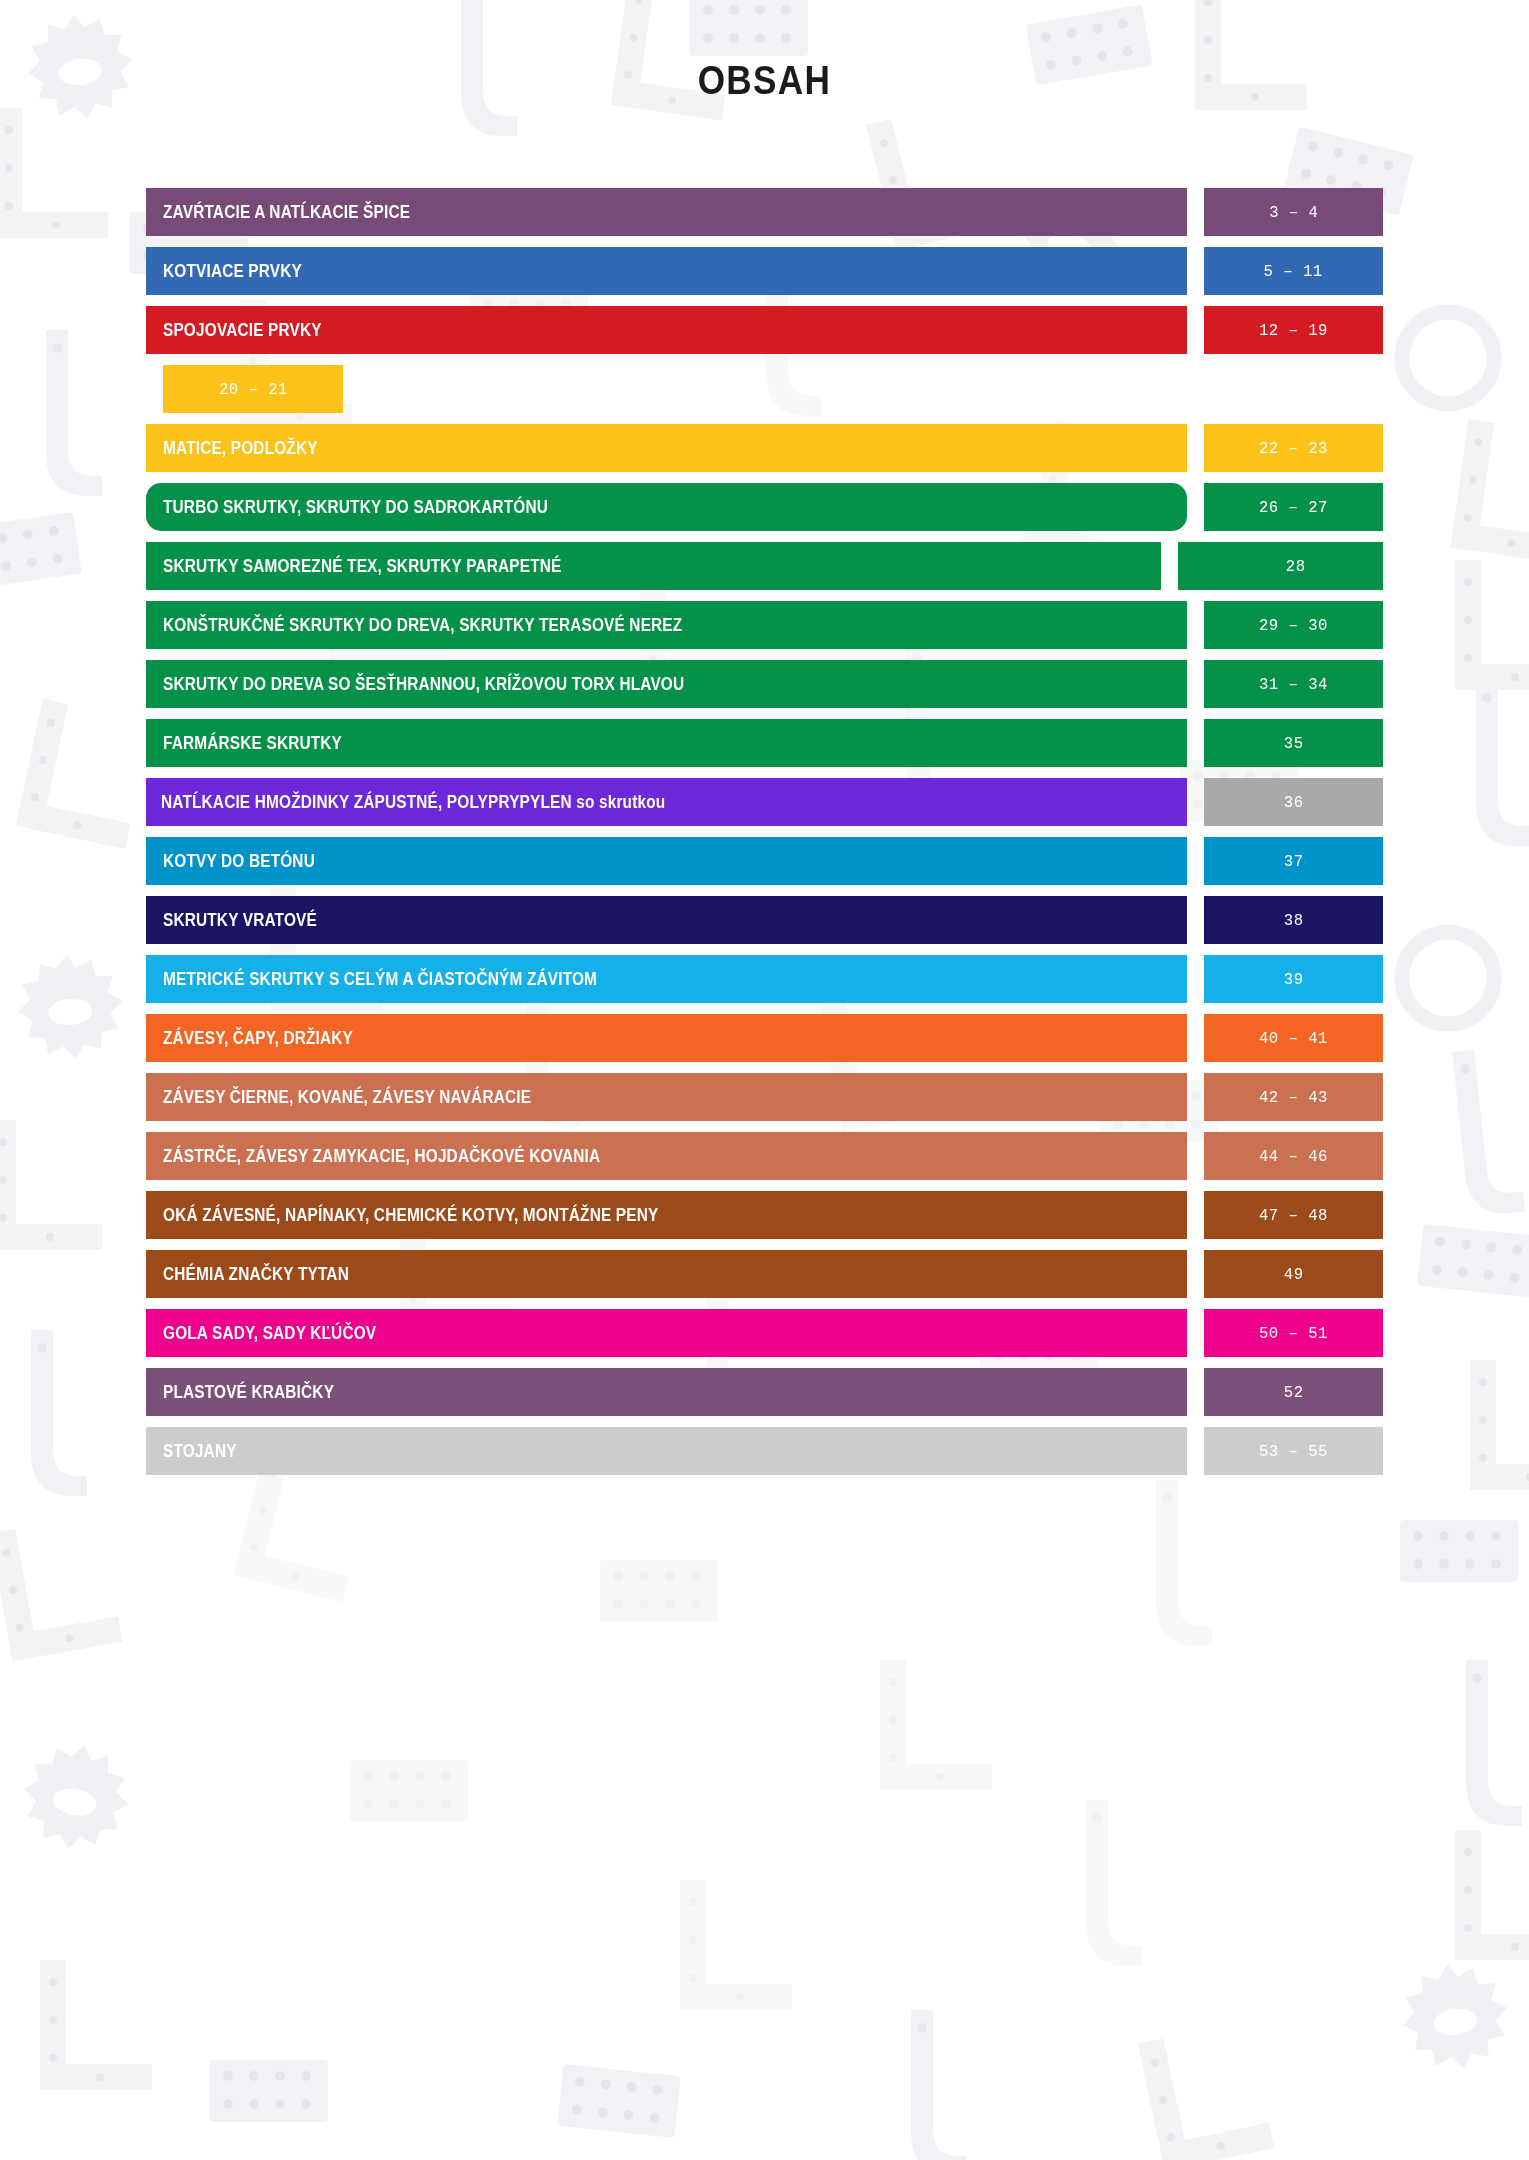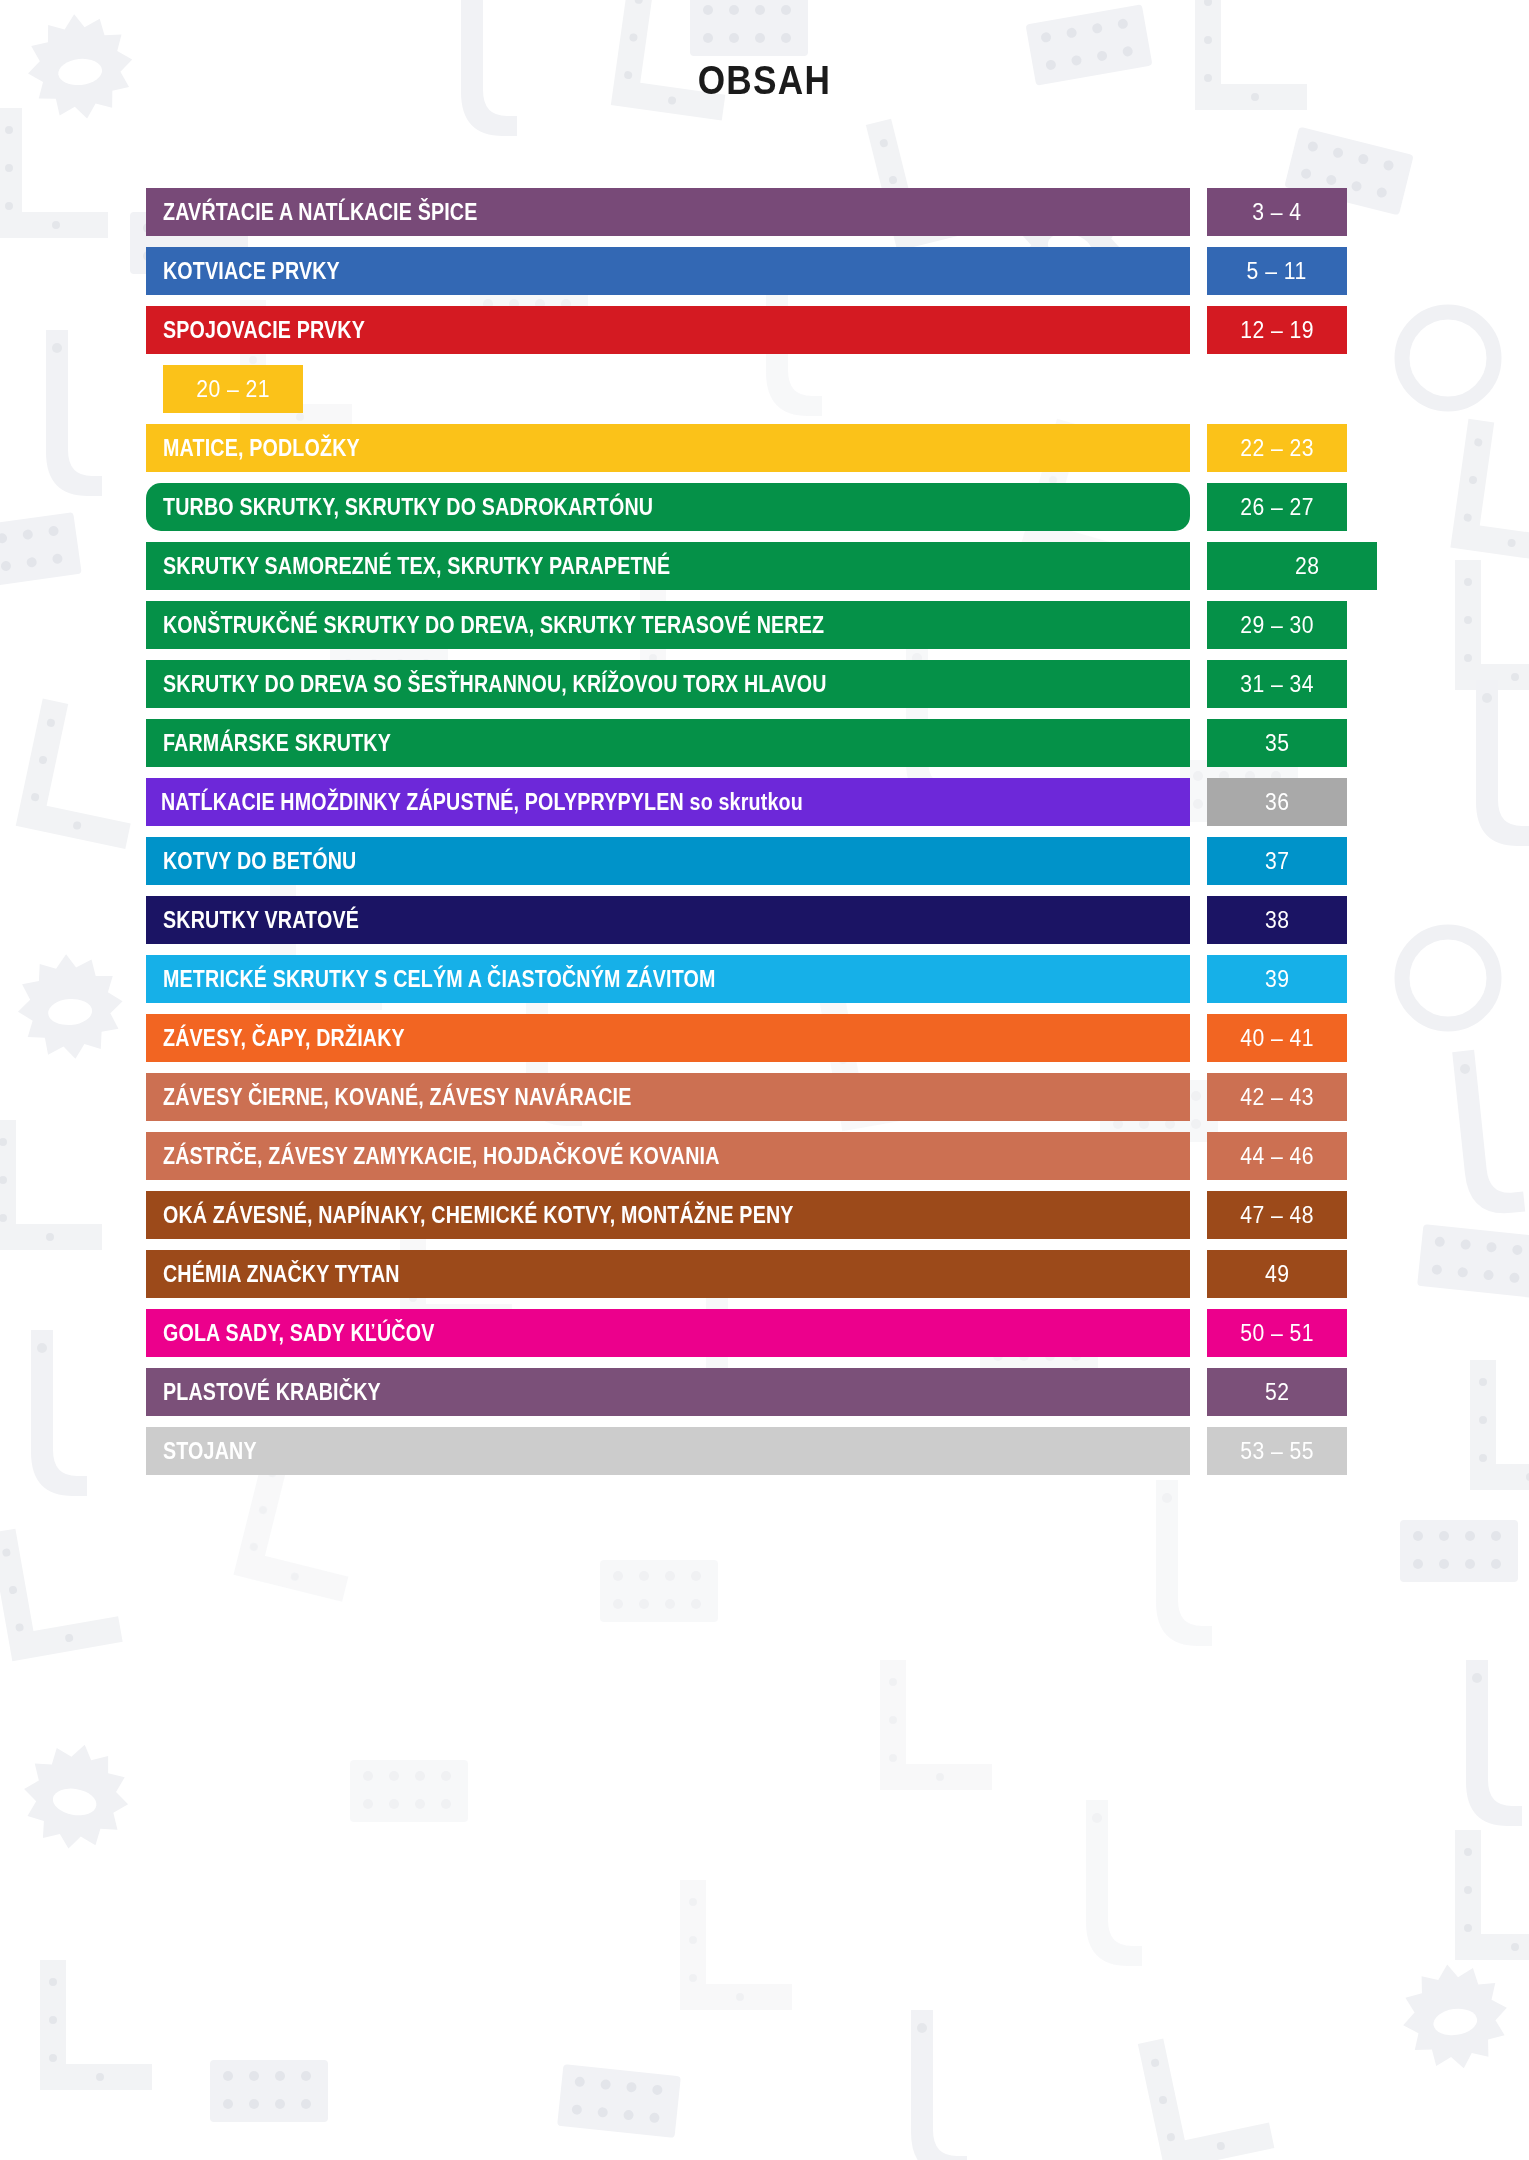--- a/index.html
+++ b/index.html
@@ -60,44 +60,44 @@
     margin-bottom: 11px;
   }
 
   .toc-label {
     width: 1044px;
     display: flex;
     align-items: center;
     padding-left: 17px;
     box-sizing: border-box;
     color: #ffffff;
-    font-size: 23px;
+    font-size: 18px;
     font-weight: 700;
     letter-spacing: 0.2px;
     white-space: nowrap;
     font-family: "Liberation Sans Narrow", "Liberation Sans", sans-serif;
     transform-origin: left center;
   }
   .toc-label span.lbl {
     display: inline-block;
     transform: scaleX(0.855);
     transform-origin: left center;
   }
 
   .toc-pages {
-    width: 140px;
+    width: 180px;
     margin-left: 17px;
     display: flex;
     align-items: center;
     justify-content: center;
     color: #ffffff;
-    font-size: 23px;
+    font-size: 17px;
     font-weight: 400;
     letter-spacing: 0.5px;
-    font-family: Liberation Sans, sans-serif;
+    font-family: Liberation Mono, monospace;
   }
   .toc-pages span.pg {
     display: inline-block;
     transform: scaleX(0.92);
   }
 </style>
 </head>
 <body>
 
 <div id="watermark">

